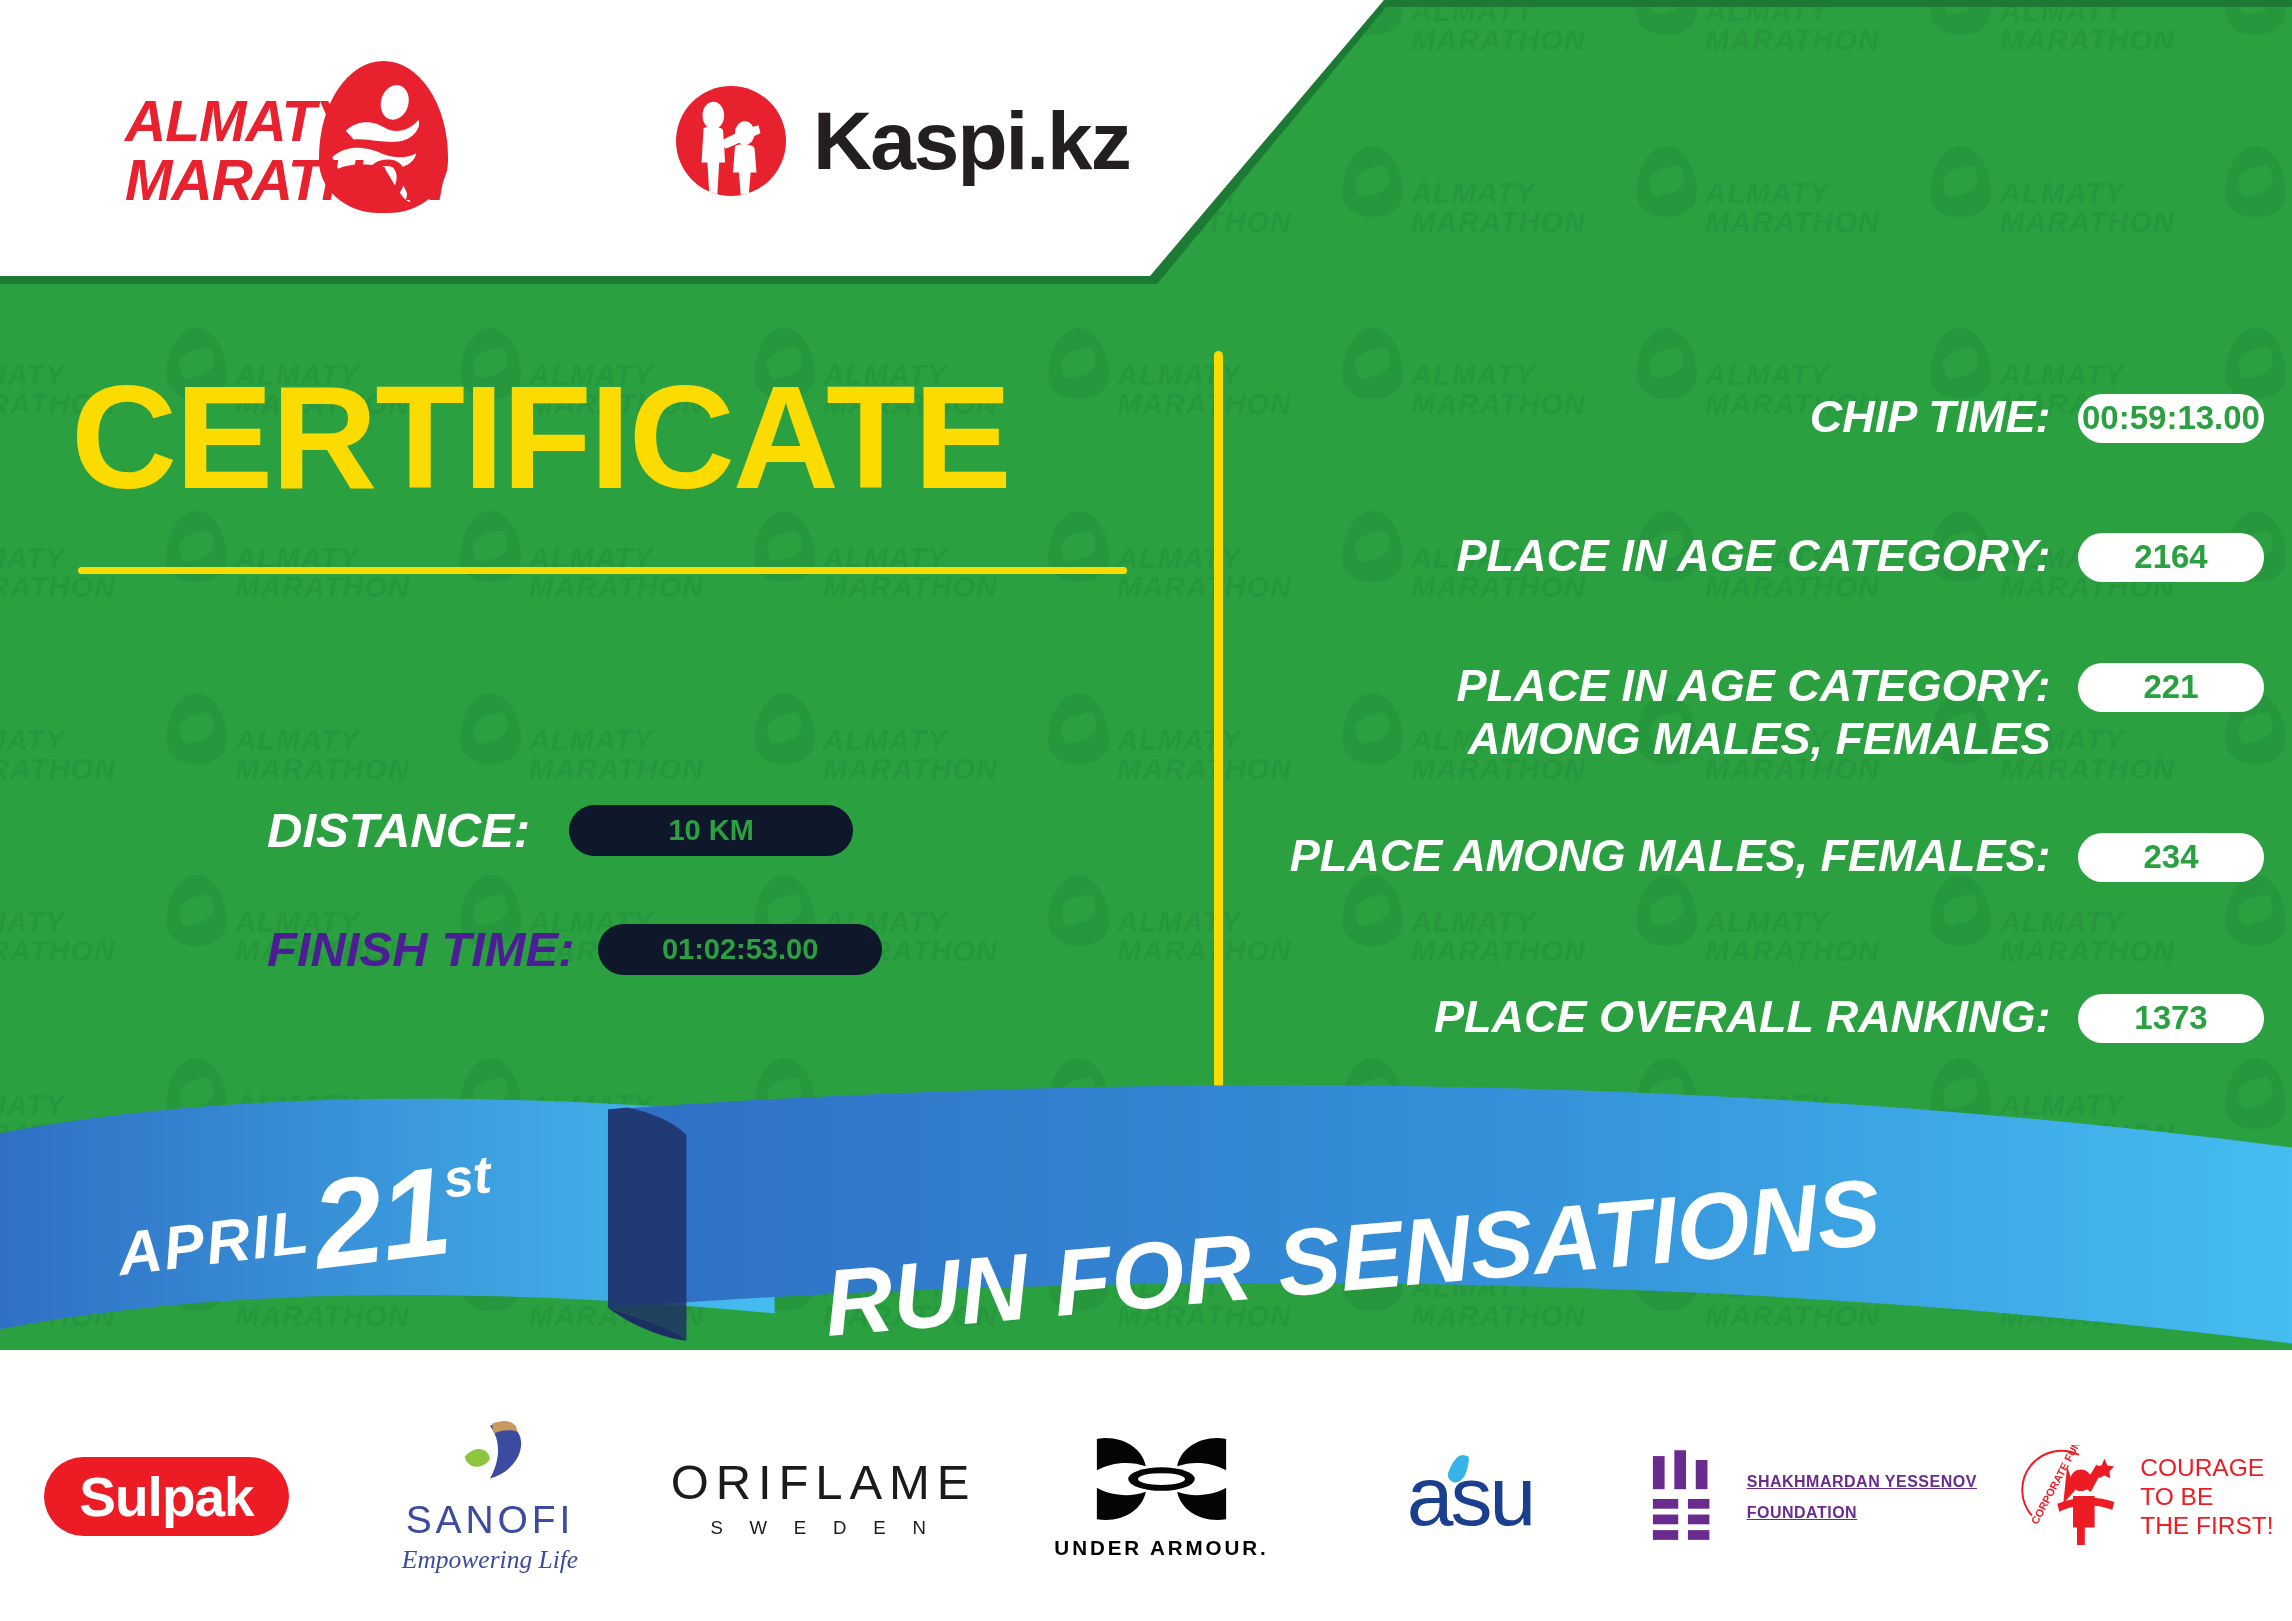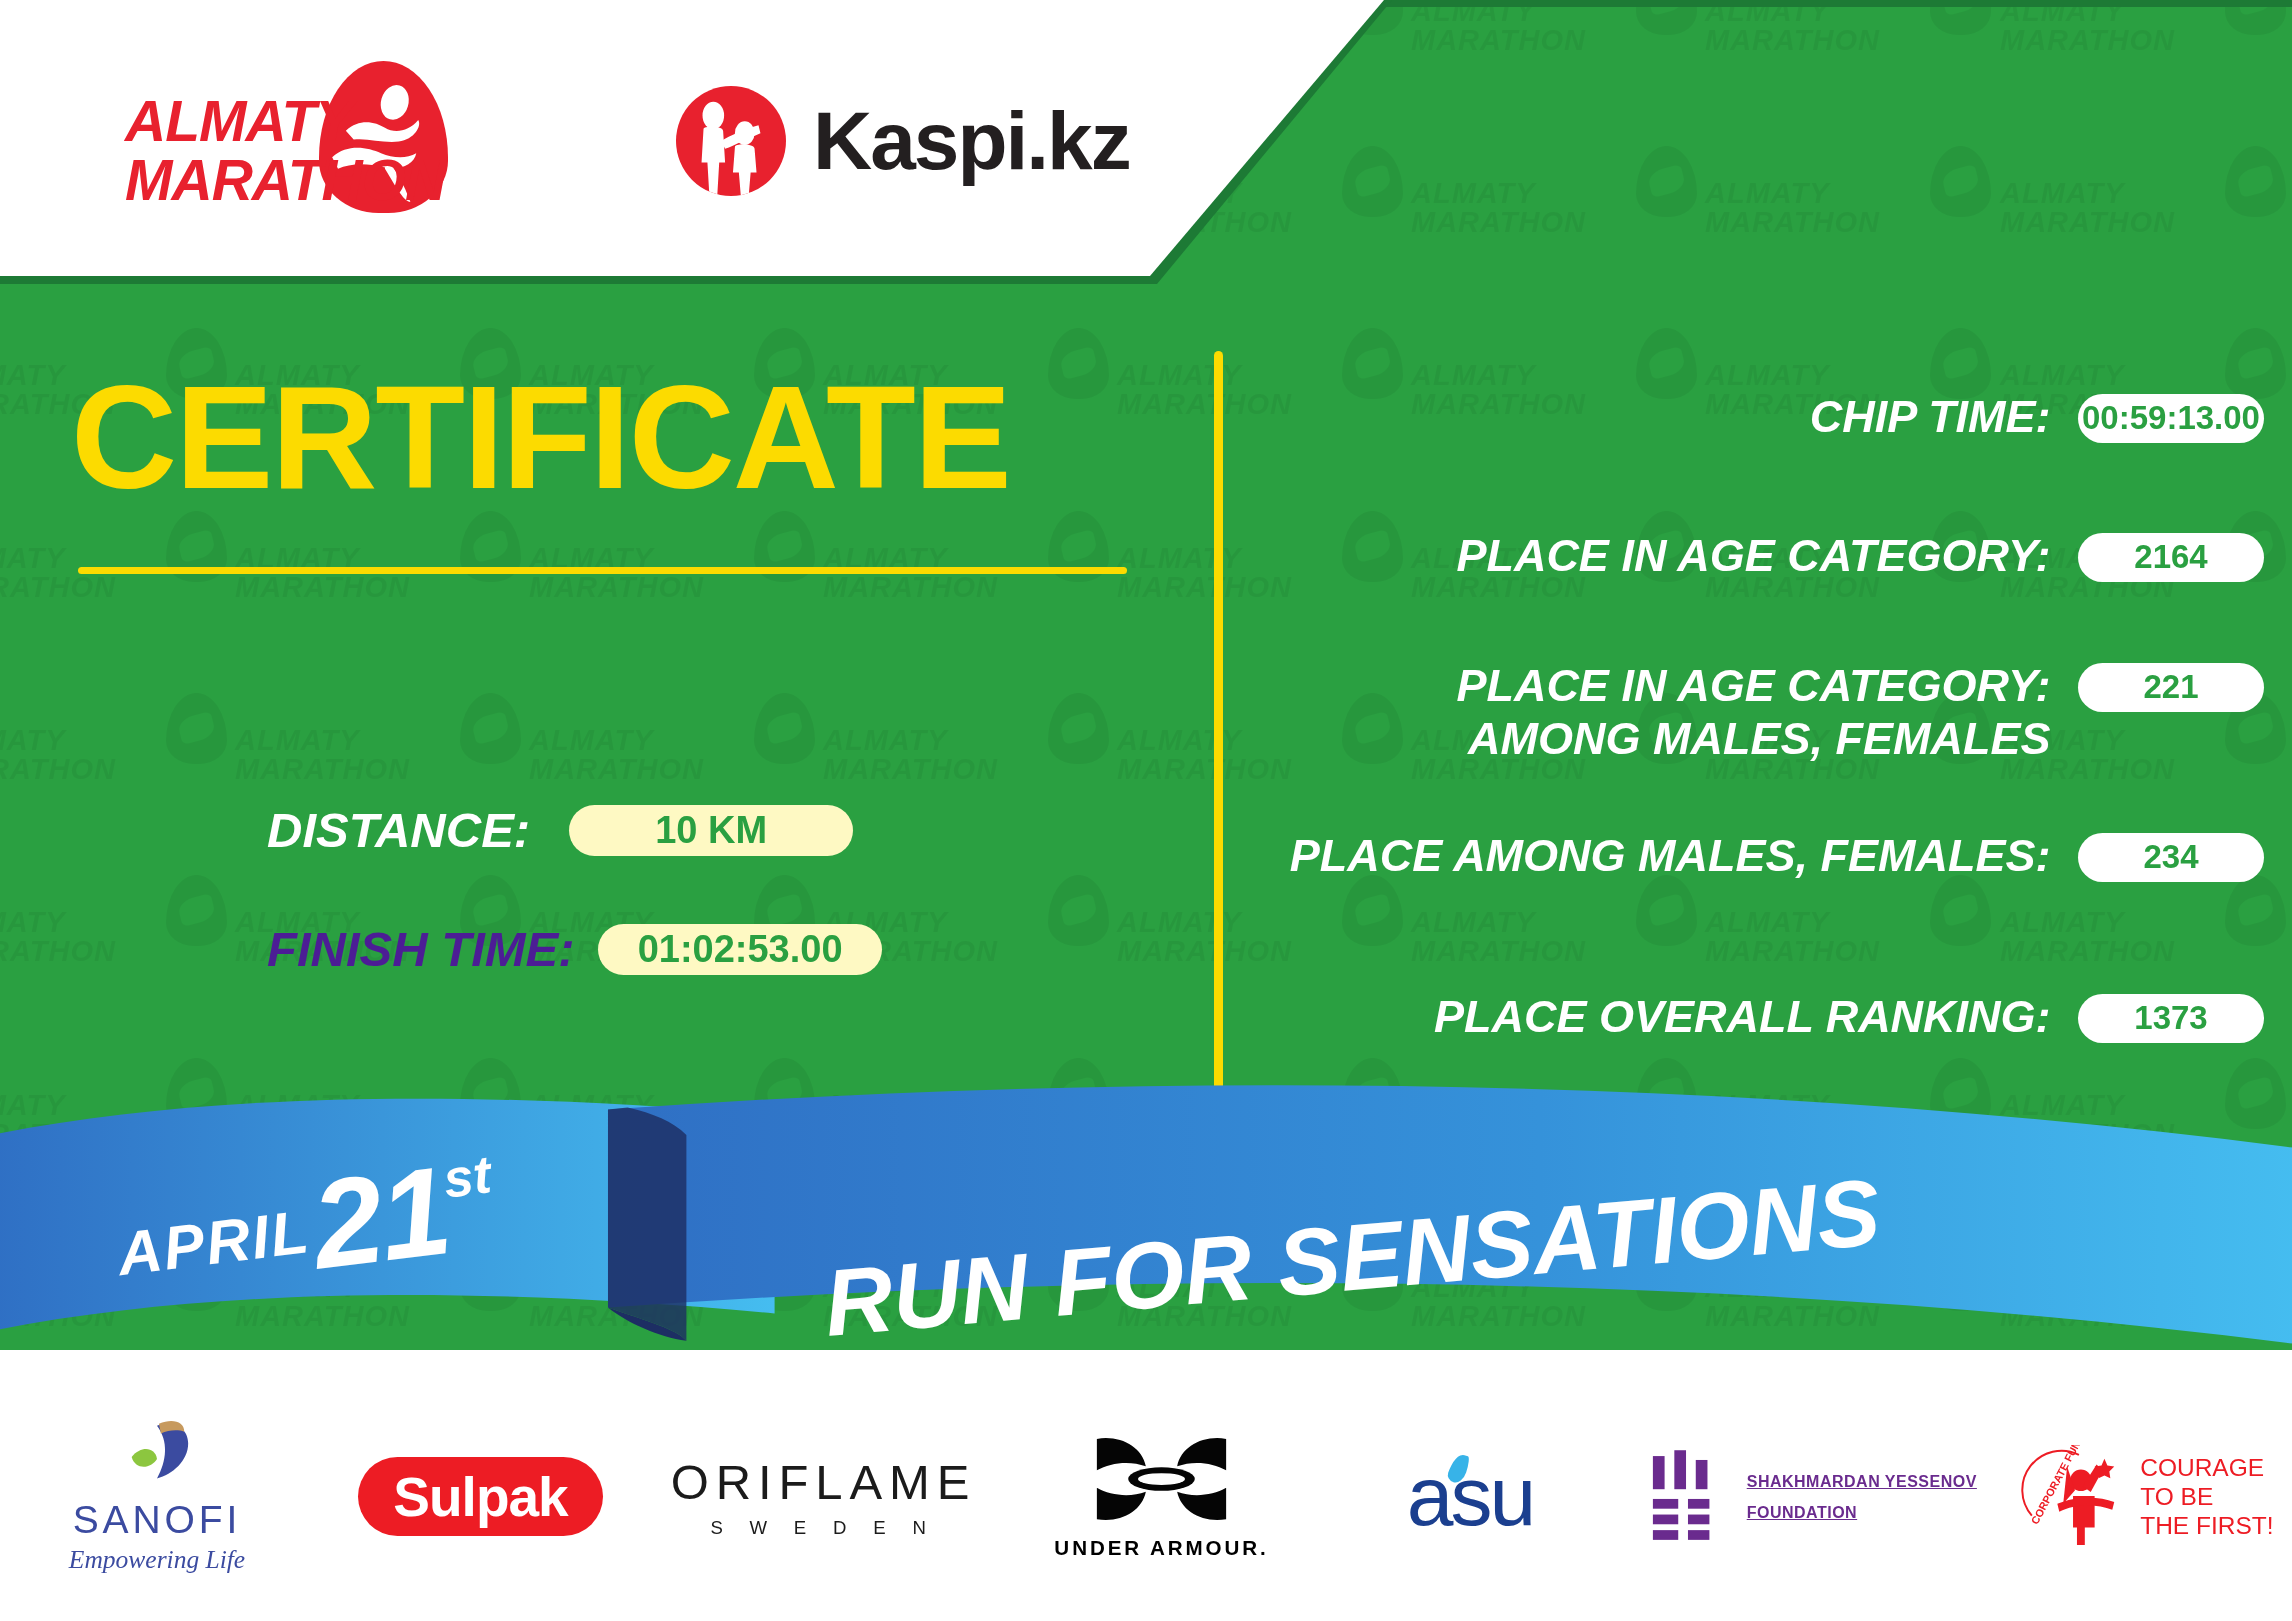--- a/index.html
+++ b/index.html
@@ -135,23 +135,23 @@
 
   .lrow { position: absolute; display: flex; align-items: center; }
   .lrow .lbl {
     font-weight: 900; font-style: italic; font-size: 49px;
     letter-spacing: 0px; white-space: nowrap;
     font-family: "Liberation Sans", sans-serif;
   }
   .lbl-white { color: #ffffff; }
   .lbl-yellow { color: #4c1d95; }
   .val-pill {
-    background: #fef9c3; border-radius: 25.5px;
+    background: #0f172a; border-radius: 25.5px;
     height: 51px; display: flex; align-items: center; justify-content: center;
-    color: #2aa041; font-weight: 900; font-size: 38px;
+    color: #2aa041; font-weight: 900; font-size: 29px;
     letter-spacing: 0px;
     font-family: "Liberation Sans", sans-serif;
   }
 
   
   .divider {
     position: absolute; left: 1214px; top: 351px;
     width: 8.8px; height: 745px;
     background: #fcdb00; border-radius: 4.9px;
   }
@@ -596,34 +596,34 @@
     <path d="M640 20 C666 26, 686 34, 700 48 L700 258 C690 246, 660 238, 620 224 L620 22 Z" fill="#1d2e63" opacity=".82"></path>
   </svg>
 
   <div class="ribbon-text-april">
     <span class="m">APRIL</span>
     <span class="d">21</span><span class="s">st</span>
   </div>
   <div class="ribbon-text-run">RUN FOR SENSATIONS</div>
 
   <div class="sponsors">
+    <div class="sp" style="width:333px;">
+      <div class="sulpak">Sulpak</div>
+    </div>
+
     <div class="sp" style="width:314px;">
       <div class="sanofi">
         <svg width="90" height="76" viewBox="0 0 92 78">
           <path d="M46 8 C62 2, 78 10, 78 26 C78 44, 62 58, 46 62 C56 44, 58 24, 46 8 Z" fill="#3b4ba0"></path>
           <path d="M48 6 C62 0, 74 4, 74 14 C68 12, 58 12, 50 16 Z" fill="#c79a5e"></path>
           <path d="M20 40 C30 28, 44 30, 46 42 C40 52, 24 54, 20 40 Z" fill="#8cc63f"></path>
         </svg>
         <div class="s1">SANOFI</div>
         <div class="s2">Empowering Life</div>
       </div>
-    </div>
-
-    <div class="sp" style="width:333px;">
-      <div class="sulpak">Sulpak</div>
     </div>
 
     <div class="sp" style="width:353px;">
       <div class="oriflame">
         <div class="o1">ORIFLAME</div>
         <div class="o2">S W E D E N</div>
       </div>
     </div>
 
     <div class="sp" style="width:323px;">

